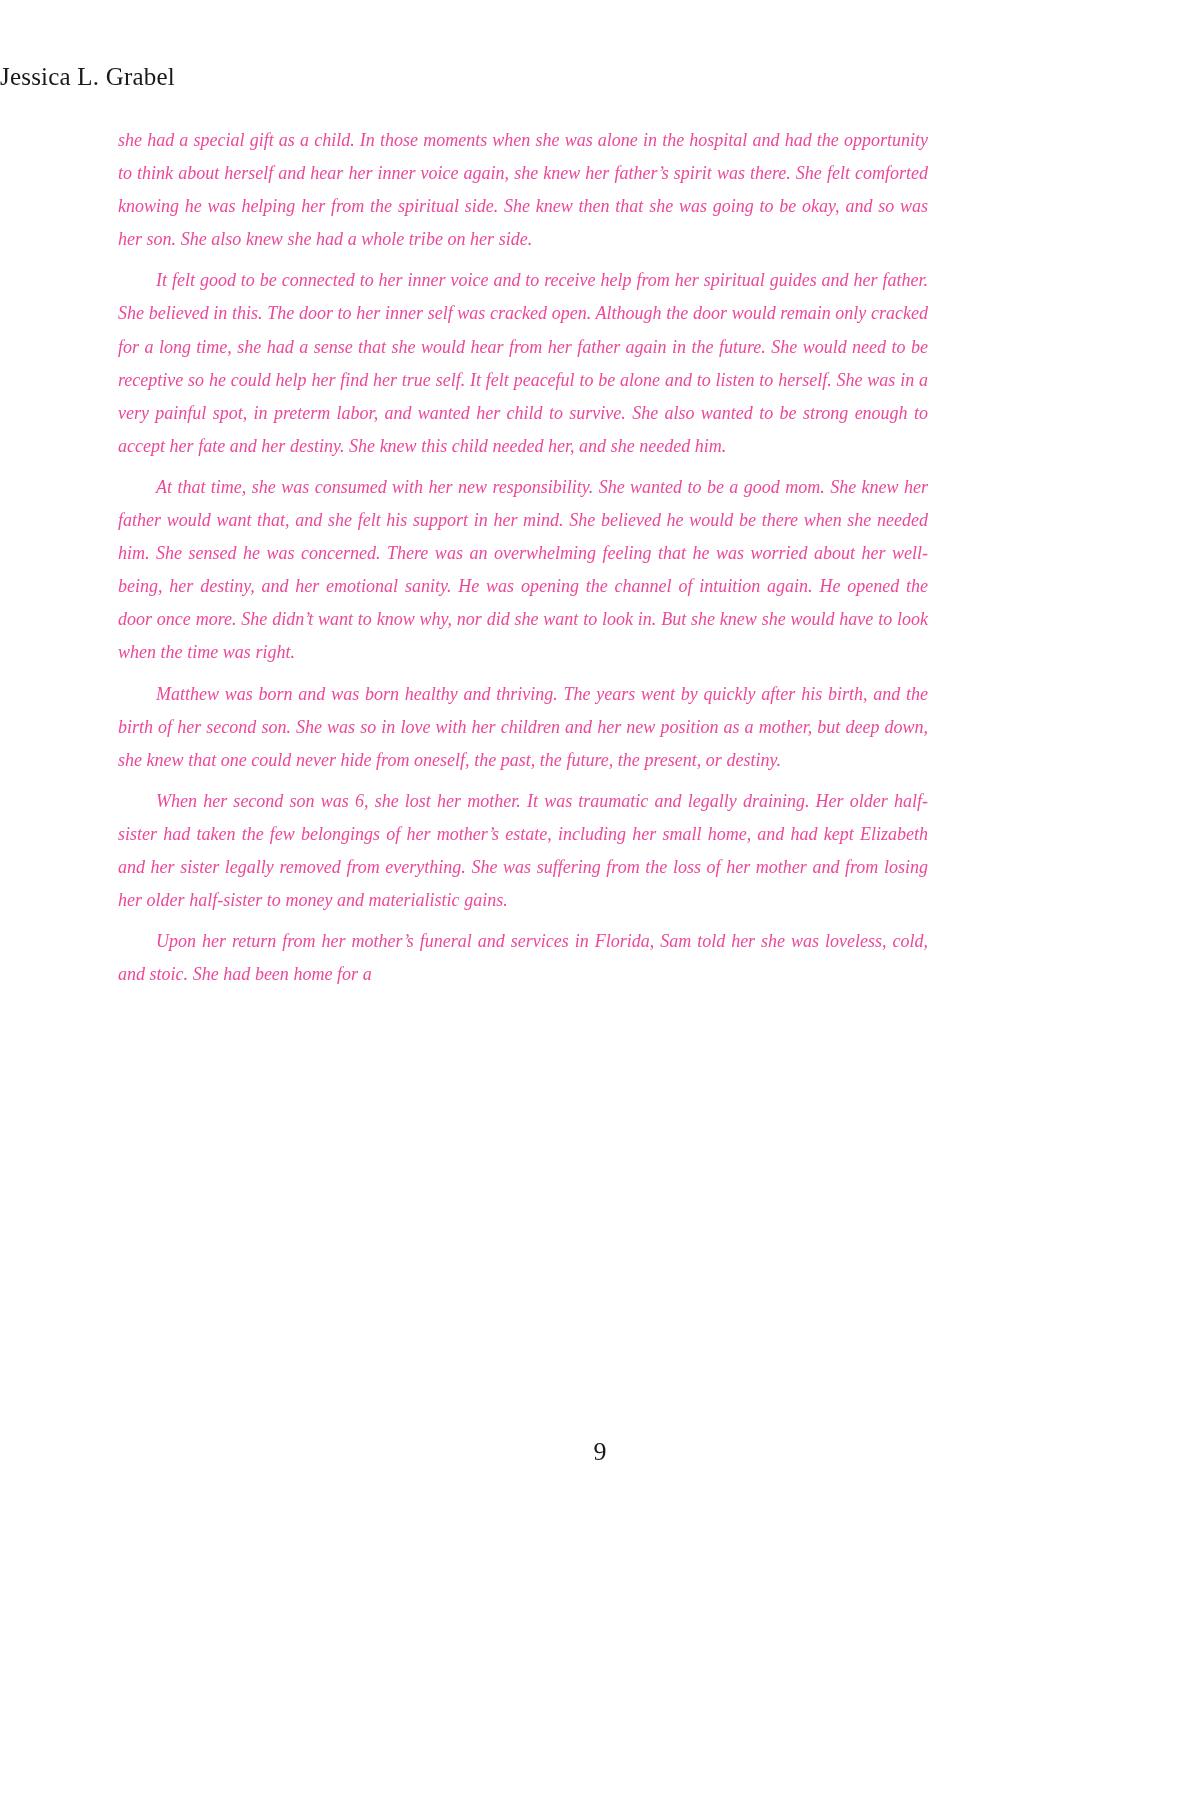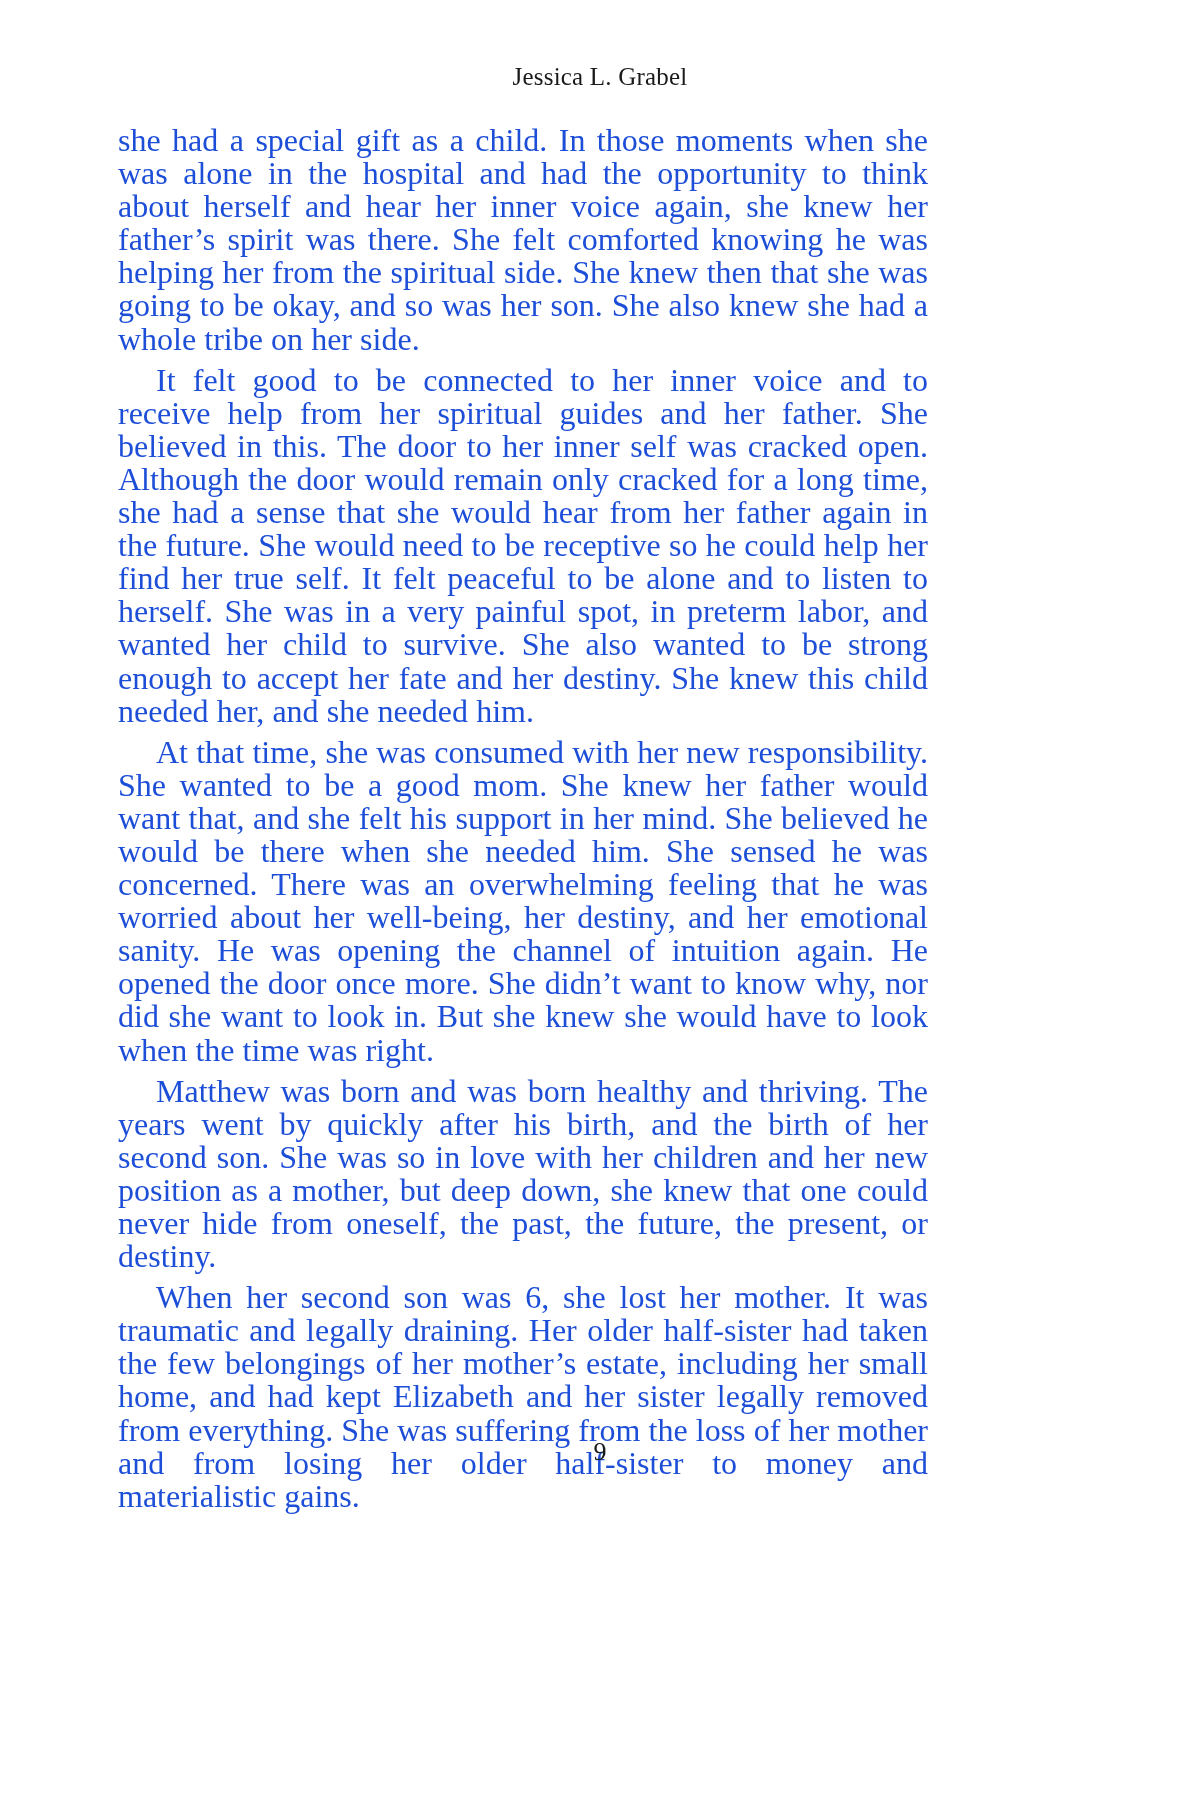--- a/index.html
+++ b/index.html
@@ -15,43 +15,44 @@
     box-sizing: border-box;
     overflow: hidden;
     font-family: "Liberation Serif", "DejaVu Serif", serif;
     color: #131313;
   }
   .running-header {
     position: absolute;
     top: 62px;
     left: 0;
     width: 1200px;
-    text-align: center;
+    text-align: left;
     font-size: 25px;
     line-height: 1.2;
     letter-spacing: 0.2px;
     color: #1a1a1a;
     font-family: "Liberation Serif", "DejaVu Serif", serif;
   }
   .text-block {
     position: absolute;
     top: 124px;
     left: 118px;
     width: 810px;
   }
   .body-par {
     margin: 0 0 0 0;
-    font-size: 32px;
+    font-size: 18px;
     line-height: 33.1px;
     text-align: justify;
     text-justify: inter-word;
-    color: #1d4ed8;
+    color: #ec4899;
     hyphens: none;
     -webkit-hyphens: none;
     word-spacing: 0.1px;
+    font-style: italic;
   }
   .body-par.continued {
     text-indent: 0;
   }
   .body-par.indented {
     text-indent: 38px;
   }
   .body-par + .body-par {
     margin-top: 8px;
   }
@@ -71,17 +72,18 @@
 <div class="page">
 
   <div class="running-header">Jessica L. Grabel</div>
 
   <div class="text-block">
     <p class="body-par continued">she had a special gift as a child. In those moments when she was alone in the hospital and had the opportunity to think about herself and hear her inner voice again, she knew her father’s spirit was there. She felt comforted knowing he was helping her from the spiritual side. She knew then that she was going to be okay, and so was her son. She also knew she had a whole tribe on her side.</p>
     <p class="body-par indented">It felt good to be connected to her inner voice and to receive help from her spiritual guides and her father. She believed in this. The door to her inner self was cracked open. Although the door would remain only cracked for a long time, she had a sense that she would hear from her father again in the future. She would need to be receptive so he could help her find her true self. It felt peaceful to be alone and to listen to herself. She was in a very painful spot, in preterm labor, and wanted her child to survive. She also wanted to be strong enough to accept her fate and her destiny. She knew this child needed her, and she needed him.</p>
     <p class="body-par indented">At that time, she was consumed with her new responsibility. She wanted to be a good mom. She knew her father would want that, and she felt his support in her mind. She believed he would be there when she needed him. She sensed he was concerned. There was an overwhelming feeling that he was worried about her well-being, her destiny, and her emotional sanity. He was opening the channel of intuition again. He opened the door once more. She didn’t want to know why, nor did she want to look in. But she knew she would have to look when the time was right.</p>
     <p class="body-par indented">Matthew was born and was born healthy and thriving. The years went by quickly after his birth, and the birth of her second son. She was so in love with her children and her new position as a mother, but deep down, she knew that one could never hide from oneself, the past, the future, the present, or destiny.</p>
     <p class="body-par indented">When her second son was 6, she lost her mother. It was traumatic and legally draining. Her older half-sister had taken the few belongings of her mother’s estate, including her small home, and had kept Elizabeth and her sister legally removed from everything. She was suffering from the loss of her mother and from losing her older half-sister to money and materialistic gains.</p>
+    <p class="body-par indented">Upon her return from her mother’s funeral and services in Florida, Sam told her she was loveless, cold, and stoic. She had been home for a</p>
   </div>
 
   <div class="page-number-inner">9</div>
 
 </div>
 
 </body></html>

